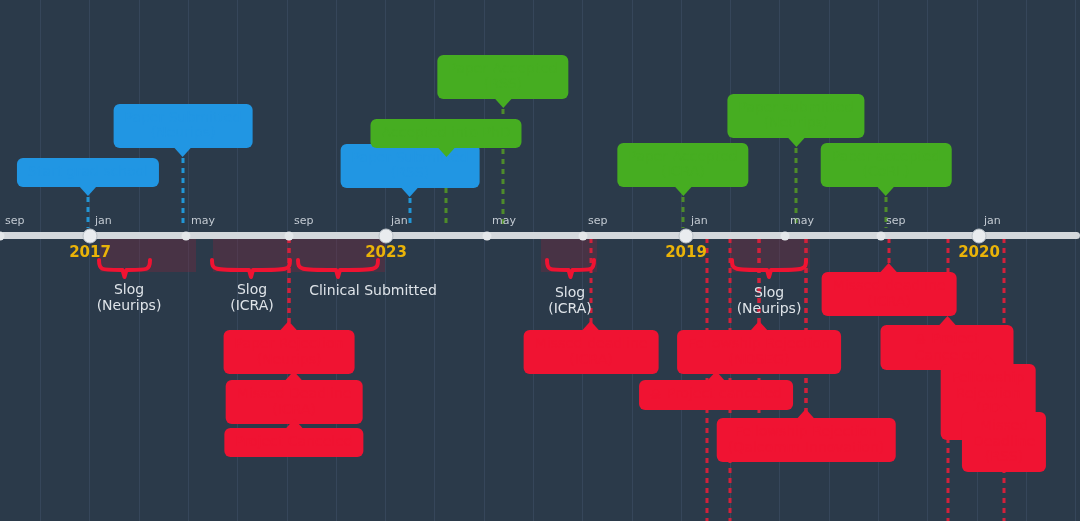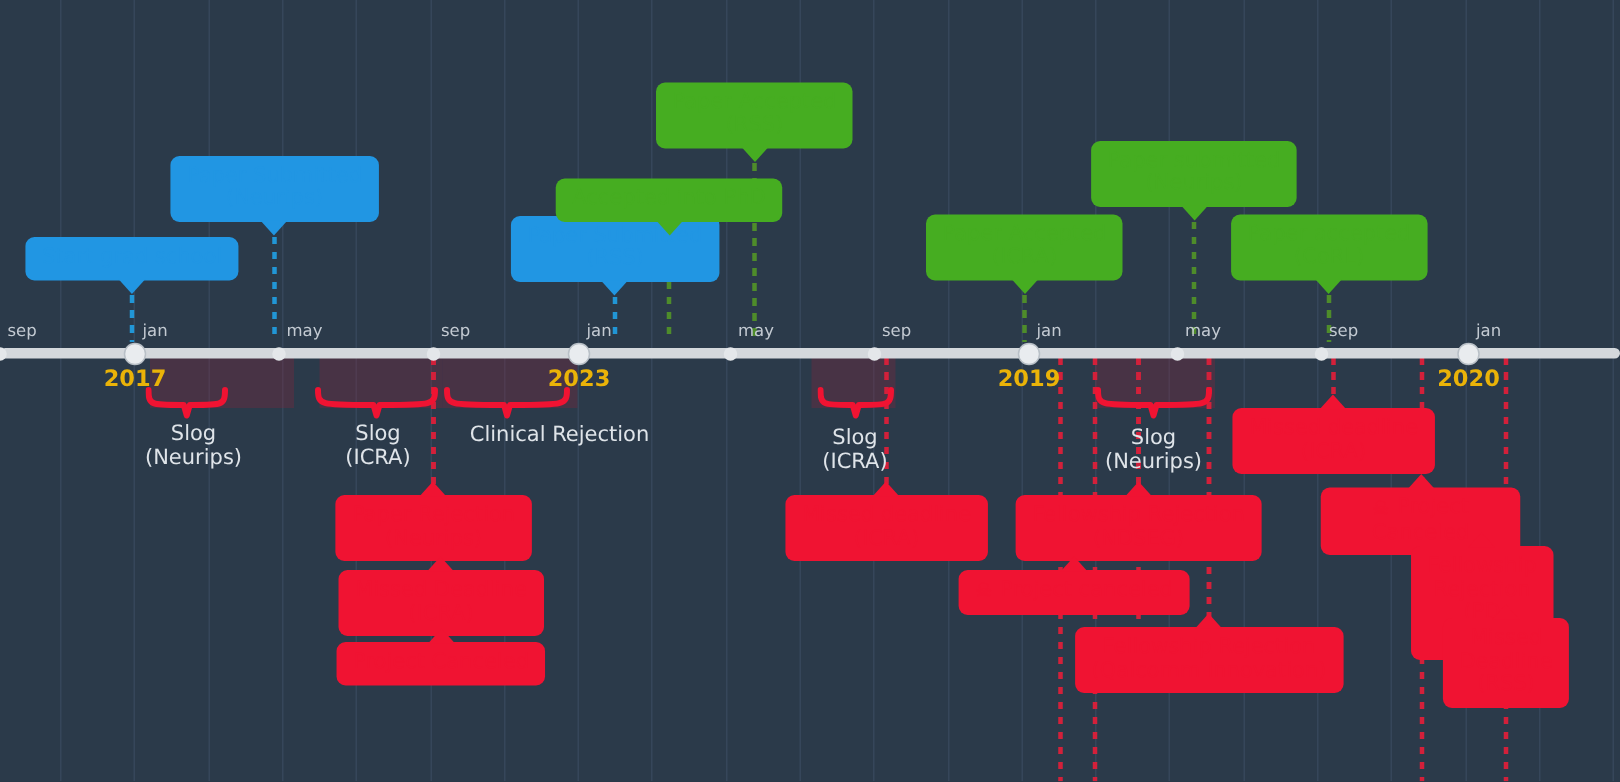--- a/index.html
+++ b/index.html
@@ -240,21 +240,21 @@
           <path d="M 2,2 C 2,12 4,12 37,12 L 39,12 L 41,19 L 43,12 L 45,12 C 78,12 80,12 80,2" fill="none" stroke="#f01332" stroke-width="4" stroke-linecap="round" stroke-linejoin="round"></path>
         </svg>
       </div>
       <div class="brace-label" style="left: 252px; top: 282px;">Slog
 (ICRA)</div>
       <div class="brace" style="left: 296px; top: 258px; width: 84px; height: 22px;">
         <svg width="84" height="22" viewBox="0 0 84 22">
           <path d="M 2,2 C 2,12 4,12 38,12 L 40,12 L 42,19 L 44,12 L 46,12 C 80,12 82,12 82,2" fill="none" stroke="#f01332" stroke-width="4" stroke-linecap="round" stroke-linejoin="round"></path>
         </svg>
       </div>
-      <div class="brace-label" style="left: 373px; top: 283px;">Clinical Rejection</div>
+      <div class="brace-label" style="left: 373px; top: 283px;">Clinical Submitted</div>
       <div class="brace" style="left: 545px; top: 258px; width: 51px; height: 22px;">
         <svg width="51" height="22" viewBox="0 0 51 22">
           <path d="M 2,2 C 2,12 4,12 21.5,12 L 23.5,12 L 25.5,19 L 27.5,12 L 29.5,12 C 47,12 49,12 49,2" fill="none" stroke="#f01332" stroke-width="4" stroke-linecap="round" stroke-linejoin="round"></path>
         </svg>
       </div>
       <div class="brace-label" style="left: 570px; top: 285px;">Slog
 (ICRA)</div>
       <div class="brace" style="left: 730px; top: 258px; width: 78px; height: 22px;">
         <svg width="78" height="22" viewBox="0 0 78 22">
           <path d="M 2,2 C 2,12 4,12 35,12 L 37,12 L 39,19 L 41,12 L 43,12 C 74,12 76,12 76,2" fill="none" stroke="#f01332" stroke-width="4" stroke-linecap="round" stroke-linejoin="round"></path>

